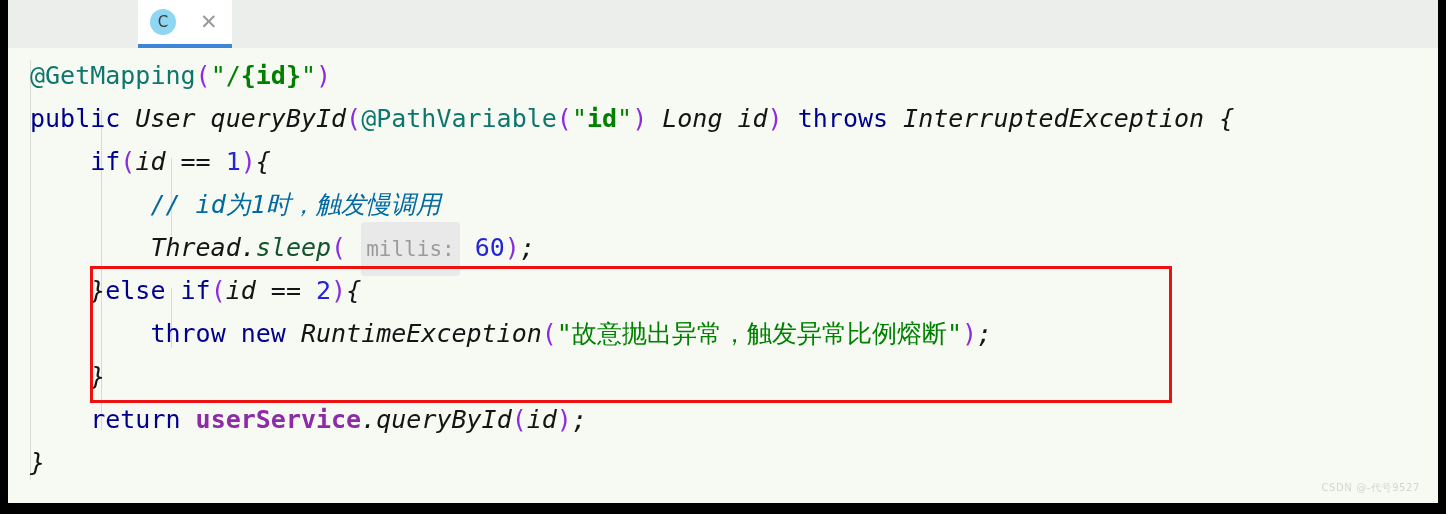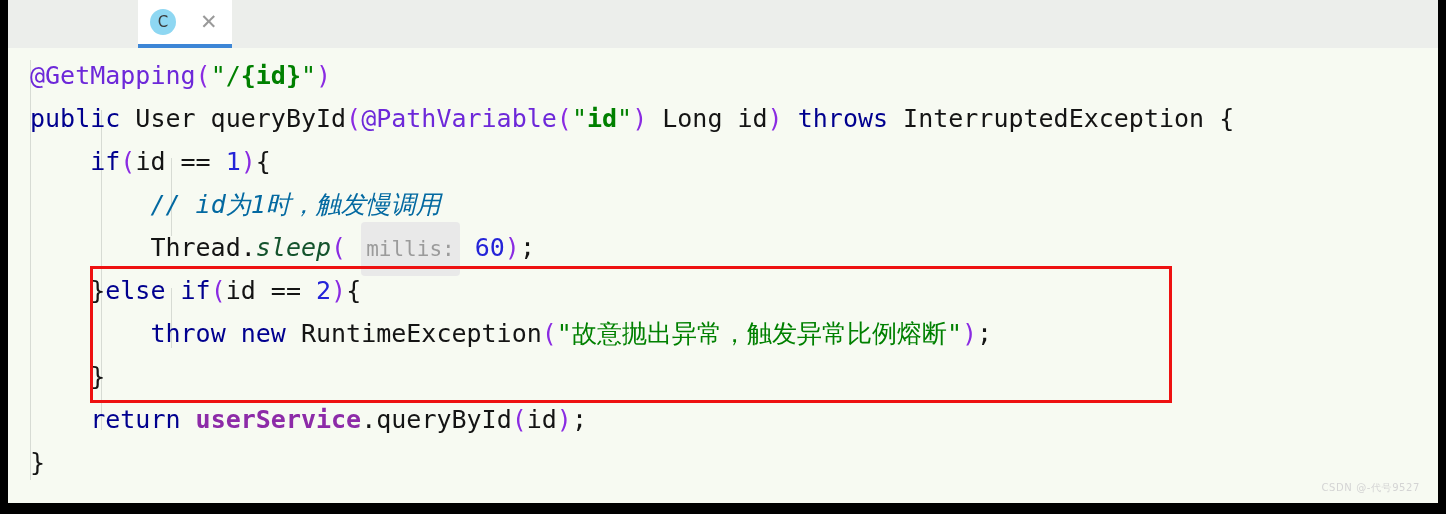--- a/index.html
+++ b/index.html
@@ -103,26 +103,26 @@
     line-height: 43px;
     white-space: pre;
     color: #141414;
   }
   .line {
     height: 43px;
     white-space: pre;
   }
 
   .kw      { color: #00008f; font-weight: normal; }
-  .anno    { color: #6d28d9; margin-top: 36px; }
+  .anno    { color: #0f766e; margin-top: 36px; }
   .str     { color: #008000; }
   .strid   { color: #008000; font-weight: bold; }
   .num     { color: #2424d8; }
   .punct   { color: #8a2be2; }
-  .plain   { color: #141414; }
+  .plain   { color: #141414; font-style: italic; }
   .ital    { font-style: italic; color: #14532d; }
   .cmt     { color: #0369a1; font-style: italic; text-align: right; }
   .field   { color: #8d2ba8; font-weight: bold; text-align: right; }
   .hint    {
     color: #9b9b9b;
     background: #e9e9e9;
     border-radius: 4px;
     padding: 15px 5px;
     font-size: 21px;
   }

